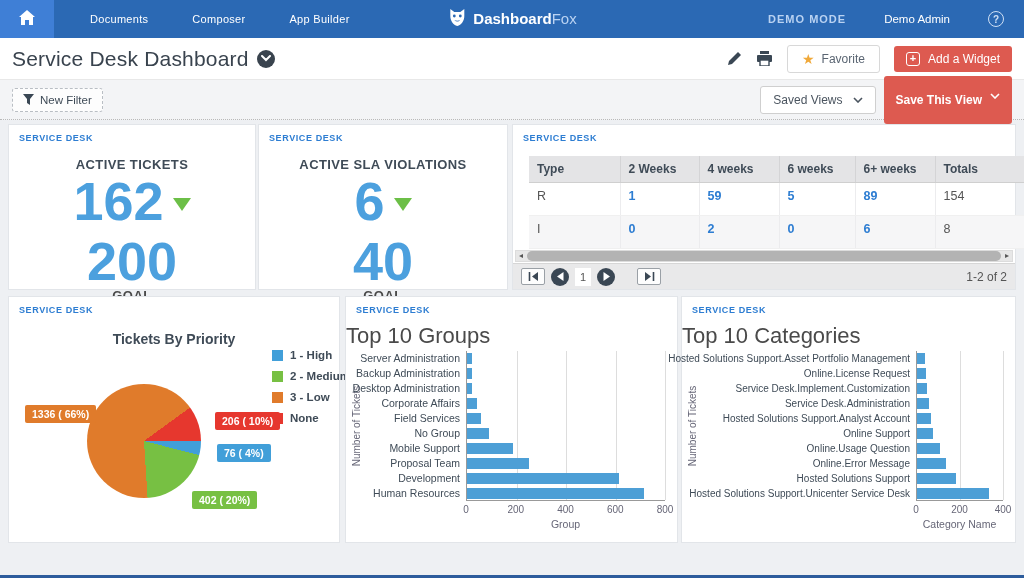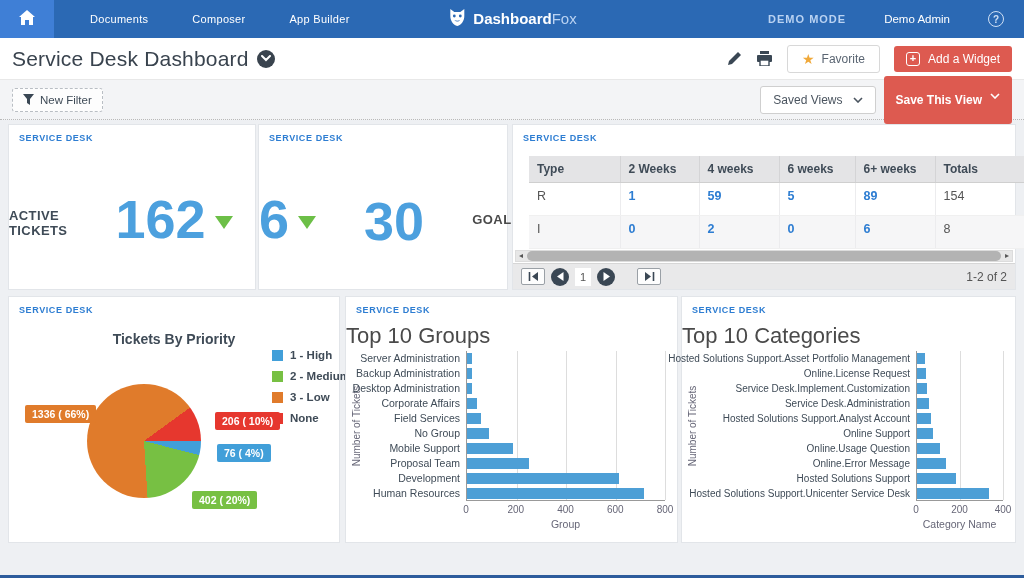--- a/index.html
+++ b/index.html
@@ -43,21 +43,21 @@
   .src-label { position:absolute; top:8px; left:10px; font-size:9px; font-weight:bold; color:#2d7dd2; letter-spacing:.6px; }
 
   .w-kpi1 { left:8px; top:4px; width:248px; height:166px; }
   .w-kpi2 { left:258px; top:4px; width:250px; height:166px; }
   .w-table { left:512px; top:4px; width:504px; height:166px; }
   .w-pie  { left:8px; top:176px; width:332px; height:247px; }
   .w-bar1 { left:345px; top:176px; width:333px; height:247px; }
   .w-bar2 { left:681px; top:176px; width:335px; height:247px; }
 
   
-  .kpi-body { position:absolute; inset:26px 0 0 0; display:flex; flex-direction:row; align-items:center;gap:48px; }
+  .kpi-body { position:absolute; inset:26px 0 0 0; display:flex; flex-direction:column; align-items:center; }
   .kpi-title { font-size:13px; font-weight:bold; color:#3f4b57; letter-spacing:.4px; margin-top:6px; }
   .kpi-value-row { display:flex; align-items:center; margin-top:0; }
   .kpi-value { font-size:54px; font-weight:bold; color:#4ca0de; line-height:1.1; }
   .tri-down { width:0; height:0; border-left:9px solid transparent; border-right:9px solid transparent; border-top:13px solid #6cbf47; margin-left:9px; margin-top:6px; }
   .kpi-goal { font-size:54px; font-weight:bold; color:#4ca0de; line-height:1.05; margin-top:2px; }
   .kpi-goal-label { font-size:13px; font-weight:bold; color:#4a4a4a; letter-spacing:.5px; margin-top:-2px; }
 
   
   .aging-table { position:absolute; top:31px; left:16px; right:0; border-collapse:collapse; table-layout:fixed; width:100%; }
   .aging-table th { background:#e4e4e6; color:#3f4b57; font-size:12px; text-align:left; font-weight:bold; padding:6px 8px; border-right:1px solid #d4d4d6; border-bottom:1px solid #cfcfcf; height:26px; cursor:pointer; }
@@ -202,25 +202,26 @@
           <span class="tri-down"></span>
         </div>
         <div class="kpi-goal">200</div>
         <div class="kpi-goal-label">GOAL</div>
       </div>
     </div>
 
     <div class="widget w-kpi2">
       <span class="src-label">SERVICE DESK</span>
       <div class="kpi-body">
+        <div class="kpi-title">ACTIVE SLA VIOLATIONS</div>
         <div class="kpi-value-row">
           <span class="kpi-value">6</span>
           <span class="tri-down"></span>
         </div>
-        <div class="kpi-goal">30</div>
+        <div class="kpi-goal">40</div>
         <div class="kpi-goal-label">GOAL</div>
       </div>
     </div>
 
     <div class="widget w-table">
       <span class="src-label">SERVICE DESK</span>
       <table class="aging-table">
         <colgroup>
             <col class="col-type">
             <col class="col-a">

